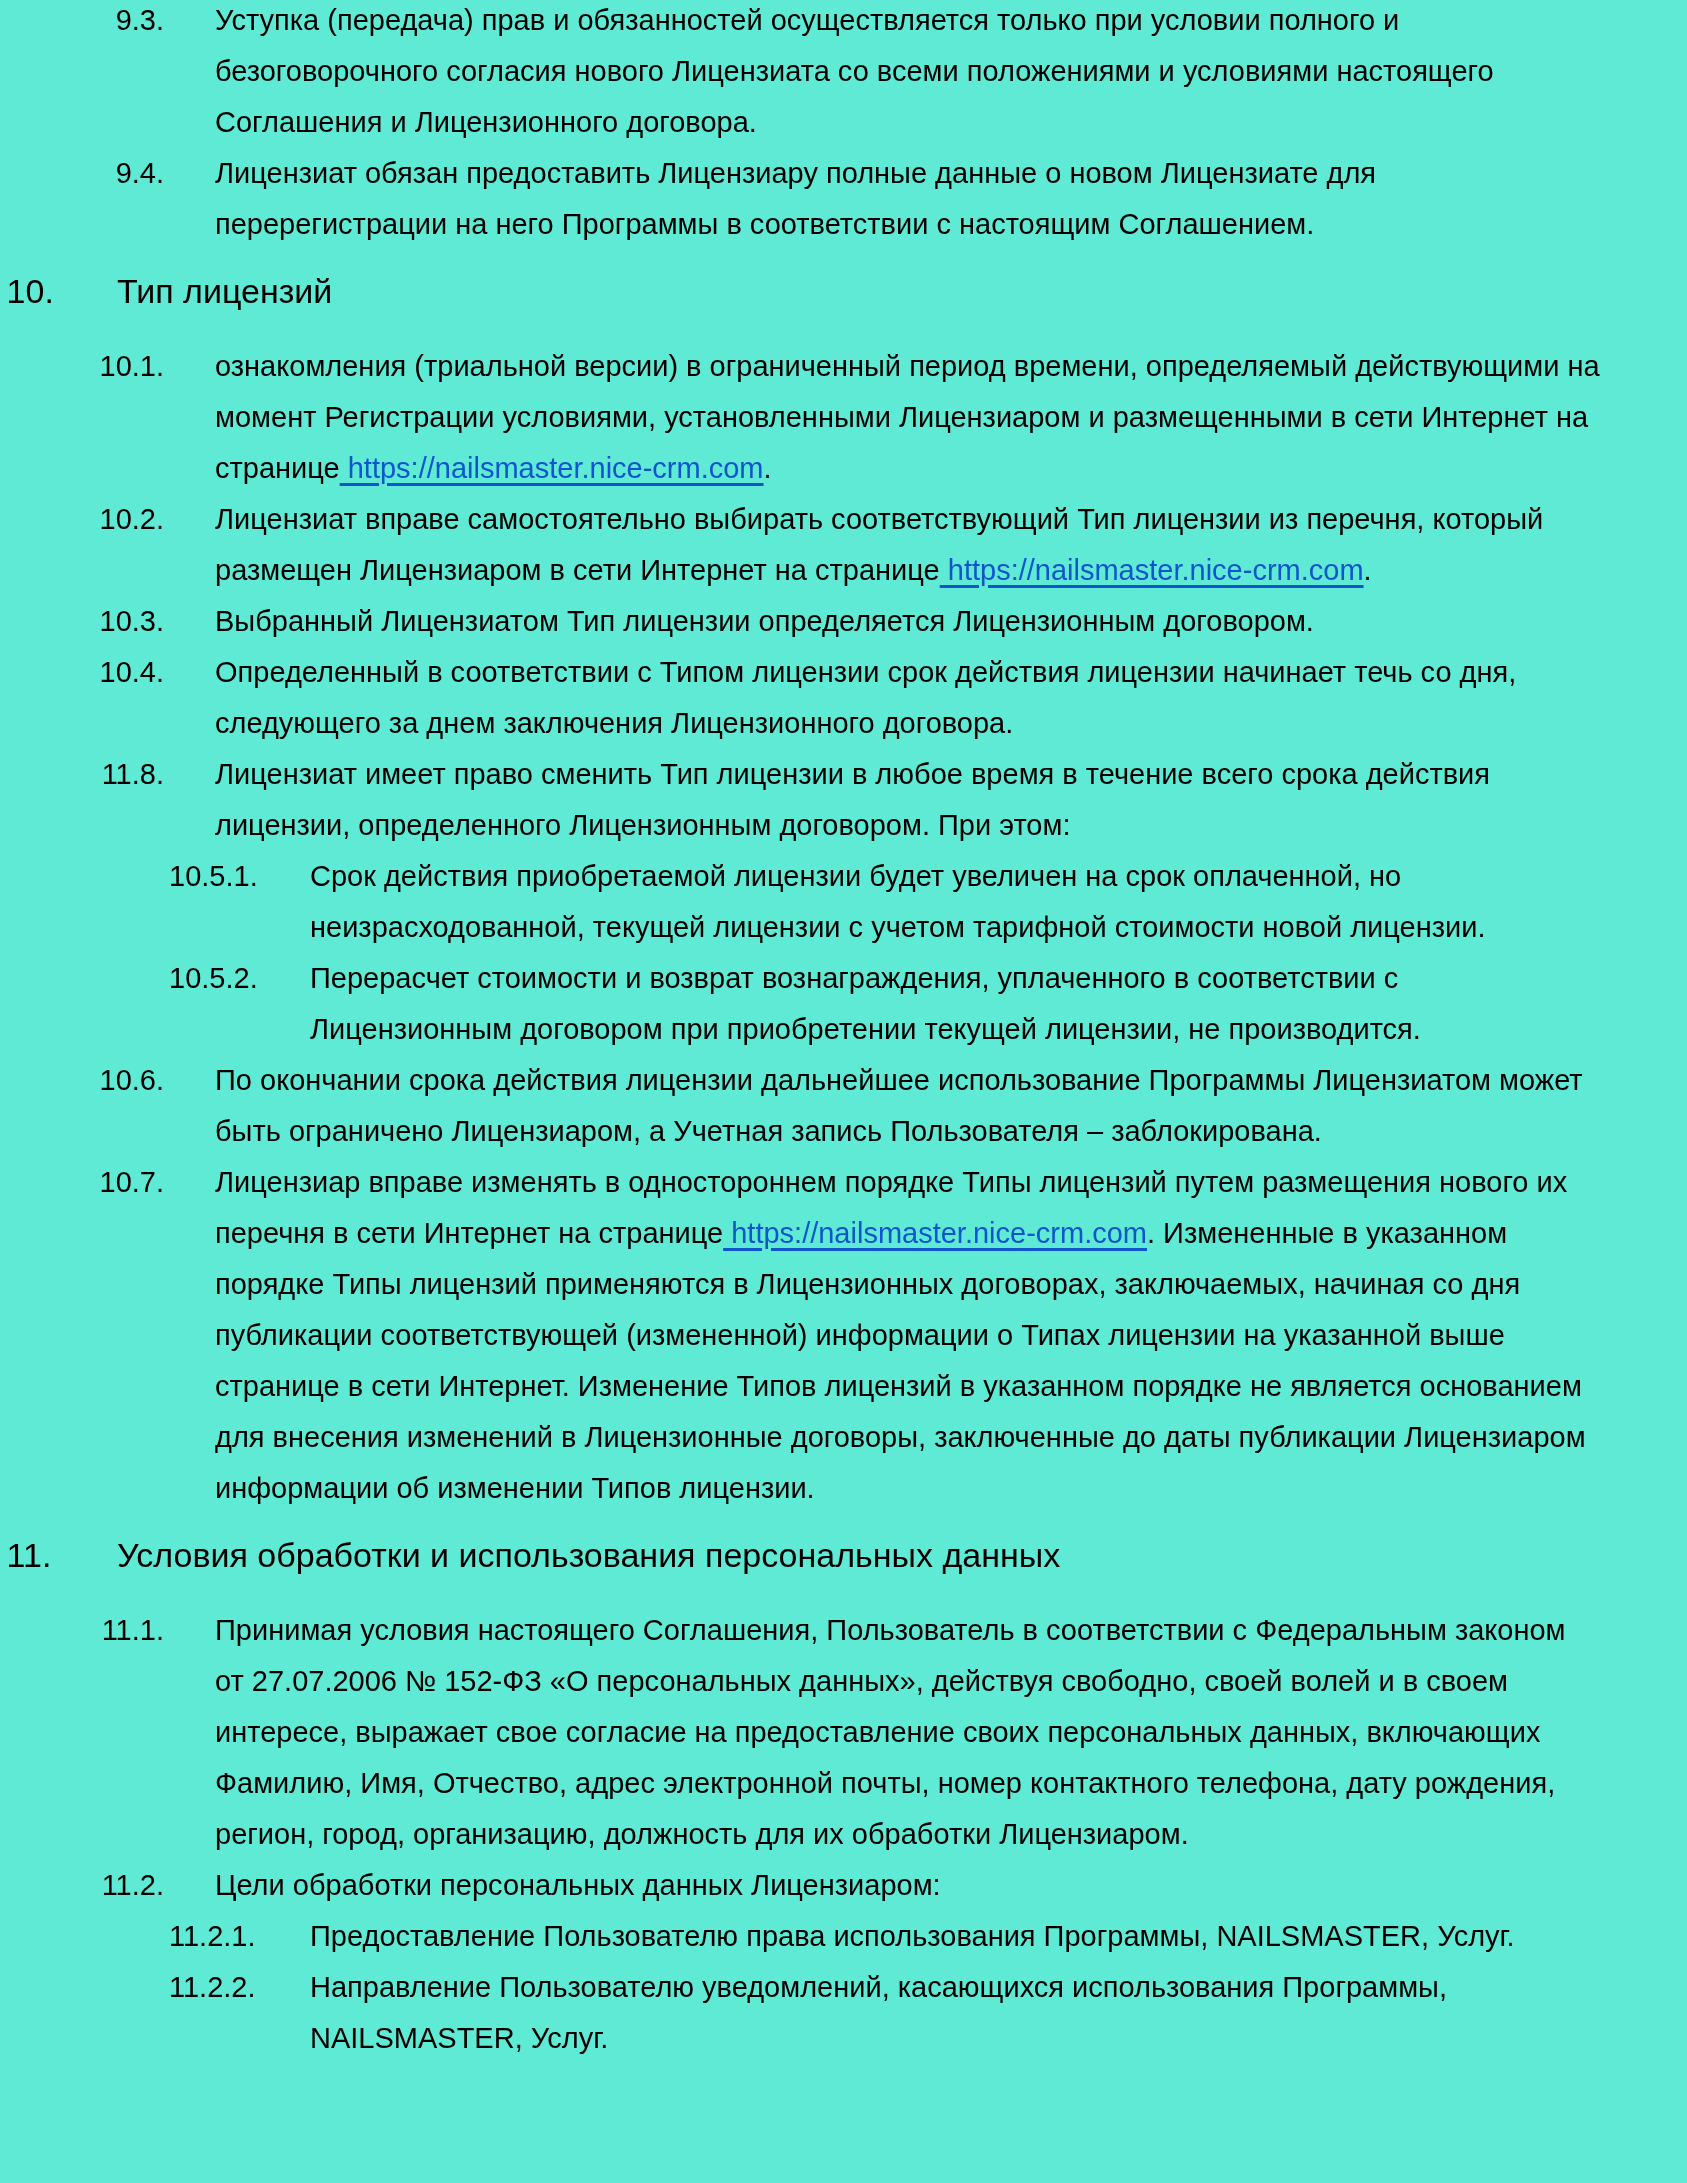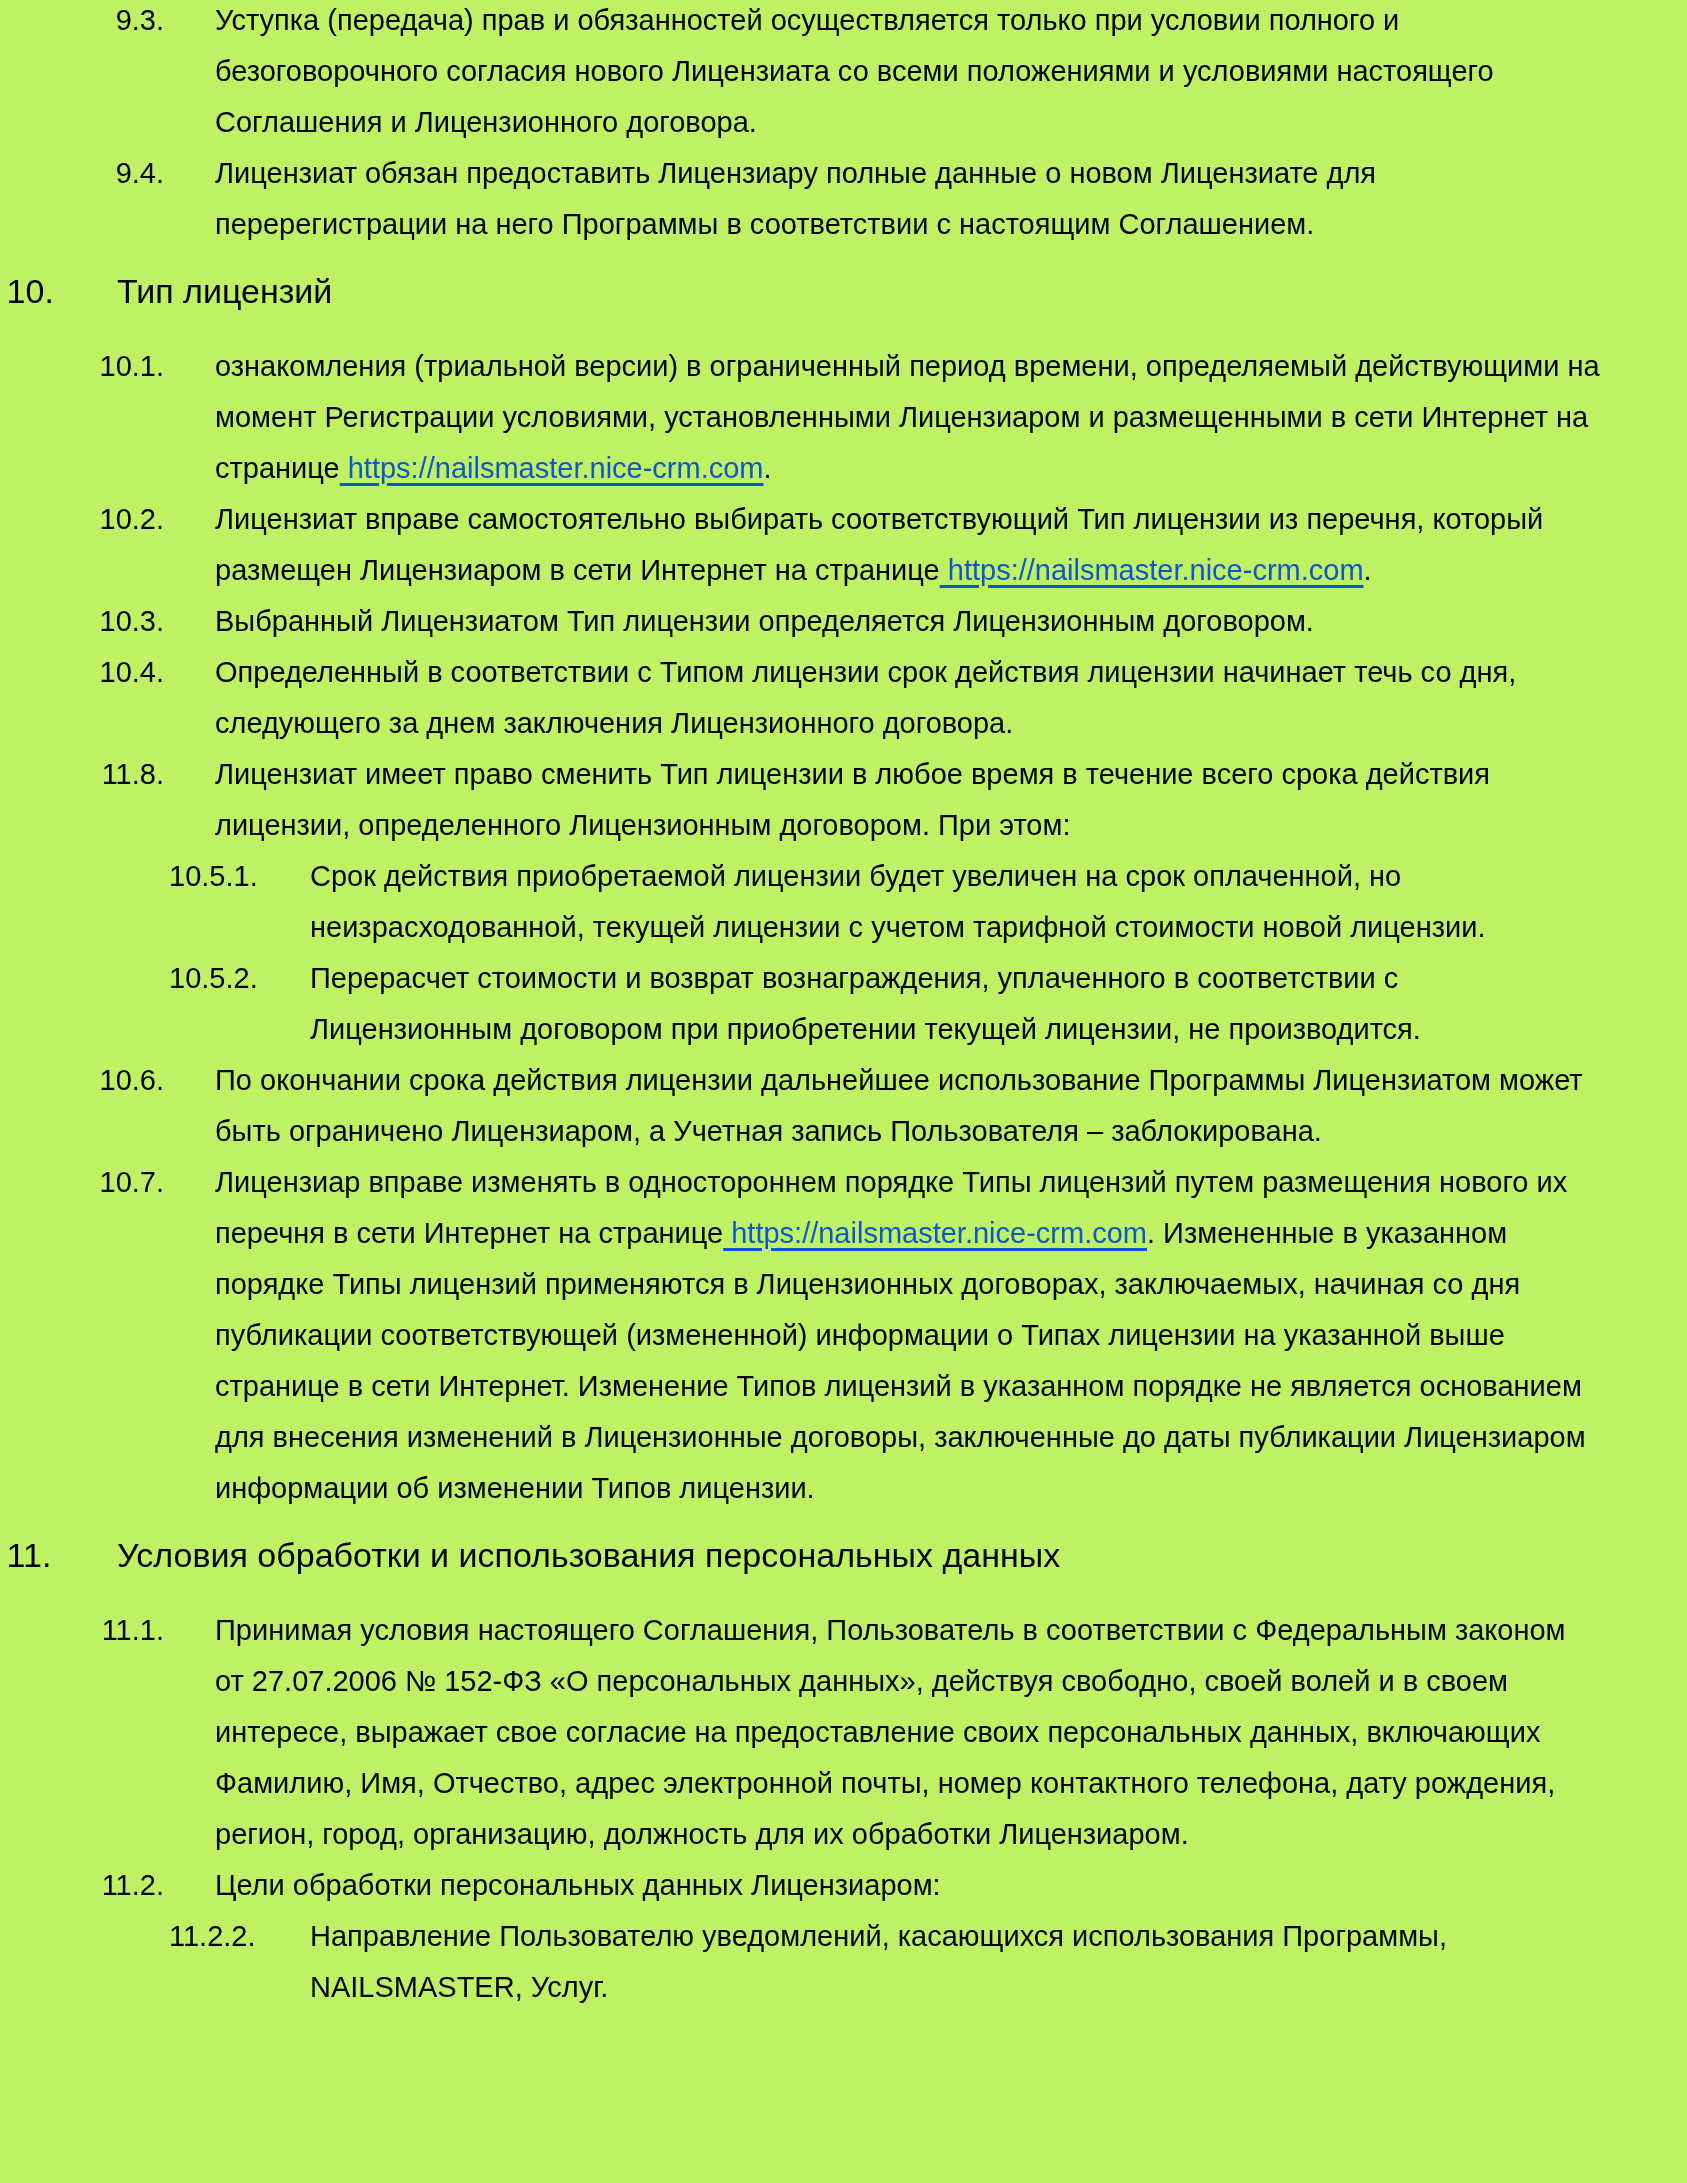--- a/index.html
+++ b/index.html
@@ -1,20 +1,20 @@
 <!DOCTYPE html>
 <html style="font-size:10.6px"><head>
 <meta charset="utf-8">
 <style>
   html, body { margin: 0; padding: 0; background: #ffffff; }
   .page {
     position: relative;
     width: 1687px;
     height: 2183px;
-    background: #bef264;
+    background: #5eead4;
     overflow: hidden;
     font-family: "Liberation Sans", "DejaVu Sans", sans-serif;
     color: #000000;
   }
   .doc { position: absolute; left: 0; top: 0; width: 1687px; }
   .item { position: relative; }
   .body-item { font-size: 29px; line-height: 51px; }
   .heading-item { font-size: 34px; line-height: 51px; margin-top: 16px; margin-bottom: 24px; }
   .item:first-child { margin-top: -5.3px; }
   .num { position: absolute; top: 0; white-space: pre; }
@@ -144,20 +144,26 @@
           <div class="line"><span>регион, город, организацию, должность для их обработки Лицензиаром.</span></div>
         </div>
       </div>
       <div class="item body-item l2">
         <span class="num">11.2.</span>
         <div class="txt">
           <div class="line"><span>Цели обработки персональных данных Лицензиаром:</span></div>
         </div>
       </div>
       <div class="item body-item l3">
+        <span class="num">11.2.1.</span>
+        <div class="txt">
+          <div class="line"><span>Предоставление Пользователю права использования Программы, NAILSMASTER, Услуг.</span></div>
+        </div>
+      </div>
+      <div class="item body-item l3">
         <span class="num">11.2.2.</span>
         <div class="txt">
           <div class="line"><span>Направление Пользователю уведомлений, касающихся использования Программы,</span></div>
           <div class="line"><span>NAILSMASTER, Услуг.</span></div>
         </div>
       </div>
     </div>
 </div>
 
 

